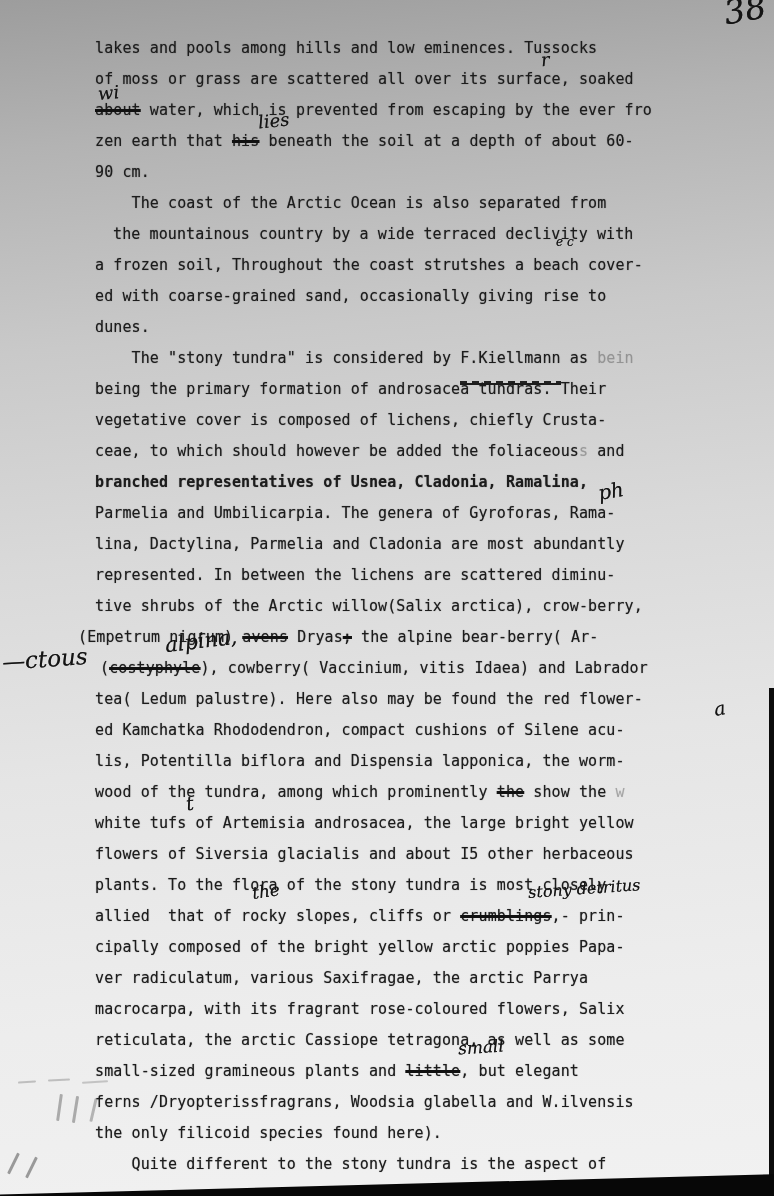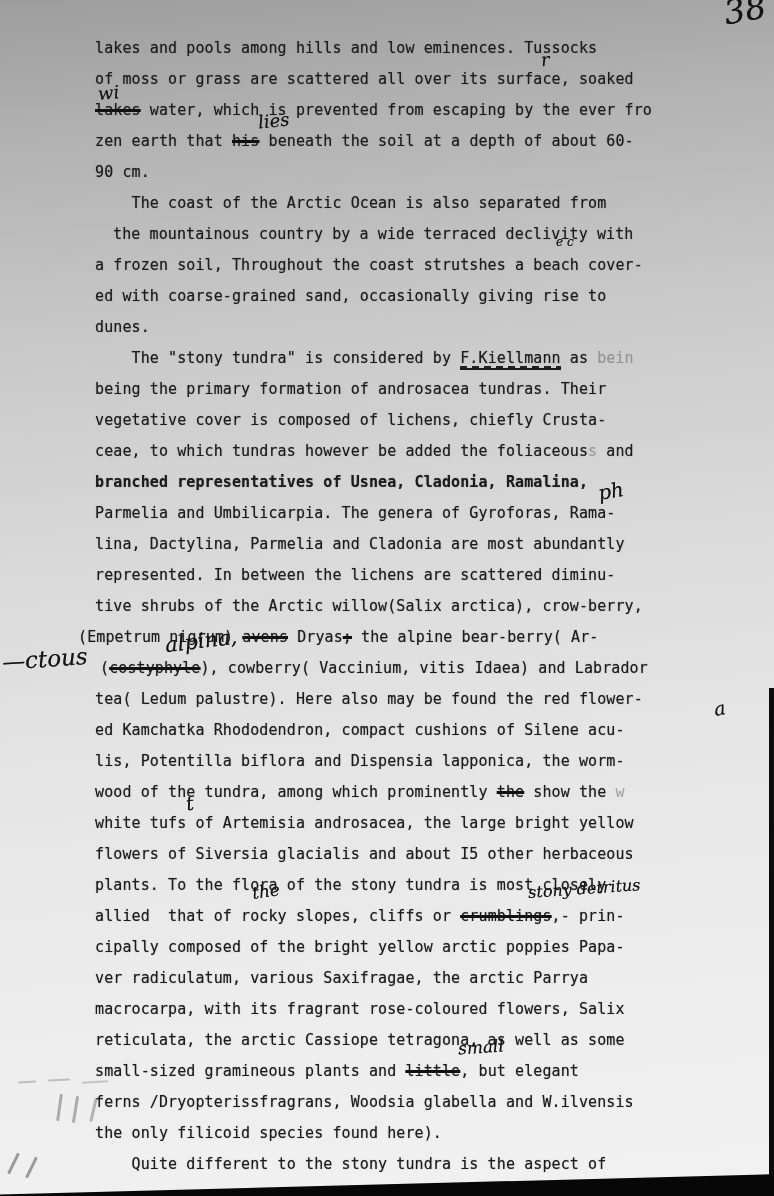--- a/index.html
+++ b/index.html
@@ -10,21 +10,21 @@
   }
   .page{position:absolute;inset:0;}
   .line{
     position:absolute;white-space:pre;font-size:15px;line-height:24px;
     letter-spacing:0.1px;color:#1c1c1c;
     text-shadow:0 0 1px rgba(25,25,25,0.55);
   }
   .seg-x{text-decoration:line-through;text-decoration-thickness:3px;text-decoration-color:#111;}
   .seg-f{opacity:0.32;}
   .seg-u{
-    border-bottom:2px solid #1c1c1c;padding-bottom:1px;
+    border-bottom:2px solid #1c1c1c;padding-bottom:16px;
     background-image:repeating-linear-gradient(90deg,#222 0 7px,transparent 7px 12px);
     background-repeat:no-repeat;background-position:0 100%;background-size:100% 2px;
   }
   .hand{
     position:absolute;font-family:"DejaVu Serif","Liberation Serif",serif;
     font-style:italic;color:#141414;white-space:pre;
     text-shadow:0 0 0.5px rgba(10,10,10,0.6);
   }
   .pagenum{top:-10px;left:724px;font-size:33px;transform:rotate(-10deg);}
   .mark{position:absolute;background:#444;border-radius:1px;}
@@ -36,32 +36,32 @@
 </style>
 </head>
 <body>
 
 <div class="page">
   <div class="hand pagenum">38</div>
 
   <div id="lines">
       <div class="line" style="top: 36px; left: 95px;"><span>lakes and pools among hills and low eminences. Tussocks</span></div>
       <div class="line" style="top: 67px; left: 95px;"><span>of moss or grass are scattered all over its surface, soaked</span></div>
-      <div class="line" style="top: 98px; left: 95px;"><span class="seg-x">lakes</span><span> water, which is prevented from escaping by the ever fro</span></div>
+      <div class="line" style="top: 98px; left: 95px;"><span class="seg-x">about</span><span> water, which is prevented from escaping by the ever fro</span></div>
       <div class="line" style="top: 129px; left: 95px;"><span>zen earth that </span><span class="seg-x">his</span><span> beneath the soil at a depth of about 60-</span></div>
       <div class="line" style="top: 160px; left: 95px;"><span>90 cm.</span></div>
       <div class="line" style="top: 191px; left: 95px;"><span>    The coast of the Arctic Ocean is also separated from</span></div>
       <div class="line" style="top: 222px; left: 95px; margin-left: 18px;"><span>the mountainous country by a wide terraced declivity with</span></div>
       <div class="line" style="top: 253px; left: 95px;"><span>a frozen soil, Throughout the coast strutshes a beach cover-</span></div>
       <div class="line" style="top: 284px; left: 95px;"><span>ed with coarse-grained sand, occasionally giving rise to</span></div>
       <div class="line" style="top: 315px; left: 95px;"><span>dunes.</span></div>
       <div class="line" style="top: 346px; left: 95px;"><span>    The "stony tundra" is considered by </span><span class="seg-u">F.Kiellmann</span><span> as </span><span class="seg-f">bein</span></div>
       <div class="line" style="top: 377px; left: 95px;"><span>being the primary formation of androsacea tundras. Their</span></div>
       <div class="line" style="top: 408px; left: 95px;"><span>vegetative cover is composed of lichens, chiefly Crusta-</span></div>
-      <div class="line" style="top: 439px; left: 95px;"><span>ceae, to which tundras however be added the foliaceous</span><span class="seg-f">s</span><span> and</span></div>
+      <div class="line" style="top: 439px; left: 95px;"><span>ceae, to which should however be added the foliaceous</span><span class="seg-f">s</span><span> and</span></div>
       <div class="line" style="top: 470px; left: 95px; font-weight: bold;"><span>branched representatives of Usnea, Cladonia, Ramalina,</span></div>
       <div class="line" style="top: 501px; left: 95px;"><span>Parmelia and Umbilicarpia. The genera of Gyroforas, Rama-</span></div>
       <div class="line" style="top: 532px; left: 95px;"><span>lina, Dactylina, Parmelia and Cladonia are most abundantly</span></div>
       <div class="line" style="top: 563px; left: 95px;"><span>represented. In between the lichens are scattered diminu-</span></div>
       <div class="line" style="top: 594px; left: 95px;"><span>tive shrubs of the Arctic willow(Salix arctica), crow-berry,</span></div>
       <div class="line" style="top: 625px; left: 78px;"><span>(Empetrum nigrum) </span><span class="seg-x">avens</span><span> Dryas</span><span class="seg-x">;</span><span> the alpine bear-berry( Ar-</span></div>
       <div class="line" style="top: 656px; left: 100px;"><span>(</span><span class="seg-x">costyphyle</span><span>), cowberry( Vaccinium, vitis Idaea) and Labrador</span></div>
       <div class="line" style="top: 687px; left: 95px;"><span>tea( Ledum palustre). Here also may be found the red flower-</span></div>
       <div class="line" style="top: 718px; left: 95px;"><span>ed Kamchatka Rhododendron, compact cushions of Silene acu-</span></div>
       <div class="line" style="top: 749px; left: 95px;"><span>lis, Potentilla biflora and Dispensia lapponica, the worm-</span></div>

